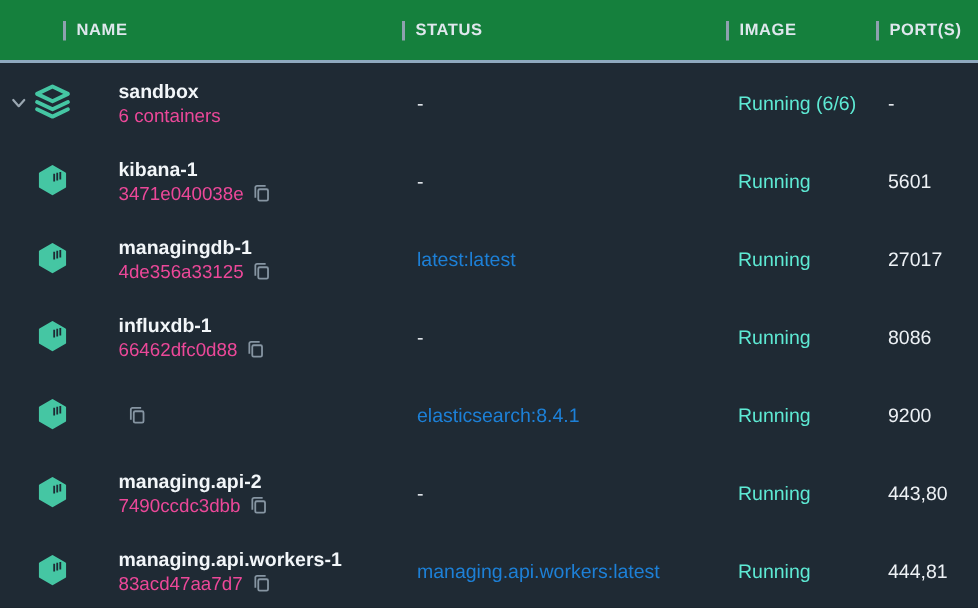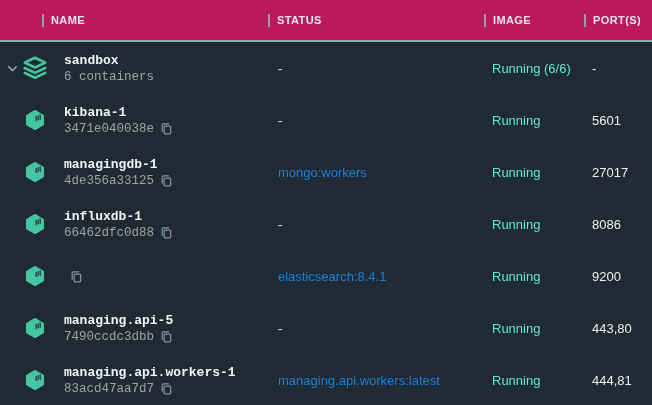--- a/index.html
+++ b/index.html
@@ -13,21 +13,21 @@
     overflow: hidden;
     position: relative;
   }
 
   
   .thead {
     display: grid;
     grid-template-columns: 268px 216px 100px 68px;
     align-items: center;
     height: 40px;
-    background: #be185d;
+    background: #15803d;
   }
   .th {
     display: flex;
     align-items: center;
     color: #dfe7ed;
     font-size: 11px;
     font-weight: bold;
     letter-spacing: 0.4px;
     white-space: nowrap;
   }
@@ -71,32 +71,32 @@
     width: 28px;
     height: 28px;
     margin-left: 2px;
     display: flex;
     align-items: center;
     justify-content: center;
     flex: none;
   }
   .row:not(.stack-row) .icon-stack { display: none; }
 
-  .name-lines { margin-left: 15px; min-width: 0; font-family: Liberation Mono, monospace; }
+  .name-lines { margin-left: 30px; min-width: 0; }
   .row-name {
     color: #f2f6f9;
     font-size: 13px;
     font-weight: bold;
     line-height: 17px;
     white-space: nowrap;
   }
   .row-sub {
     display: flex;
     align-items: center;
-    color: #a3a3a3;
+    color: #ec4899;
     font-size: 12.5px;
     line-height: 16px;
     white-space: nowrap;
   }
   .copy {
     margin-left: 6px;
     display: inline-flex;
     align-items: center;
     cursor: pointer;
   }
@@ -235,21 +235,21 @@
           <span>4de356a33125</span>
           <span class="copy">
             <svg width="13" height="13" viewBox="0 0 14 14" fill="none" stroke="#8695a2" stroke-width="1.3">
               <rect x="4.5" y="4.5" width="7" height="8.2" rx="1"></rect>
               <path d="M9.8 2 H3.6 A1.2 1.2 0 0 0 2.4 3.2 V10.6"></path>
             </svg>
           </span>
         </div>
       </div>
     </div>
-    <div class="cell image-cell link">mongo:workers</div>
+    <div class="cell image-cell link">latest:latest</div>
     <div class="cell status-cell">Running</div>
     <div class="cell ports-cell">27017</div>
   </div>
 
   <div class="row">
     <div class="cell name-cell">
       <span class="chevron">
         <svg width="11" height="11" viewBox="0 0 12 12" fill="none">
           <polyline points="2,4 6,8.5 10,4" stroke="#9aa7b1" stroke-width="1.6" stroke-linecap="round" stroke-linejoin="round"></polyline>
         </svg>
@@ -323,21 +323,21 @@
 
       <span class="row-icon icon-container">
         <svg width="26" height="26" viewBox="0 0 28 28">
           <path d="M5 9.2 L14 4 L23 9.2 L23 19 L14 24.2 L5 19 Z" fill="#45c6a3" stroke="#45c6a3" stroke-width="1.5" stroke-linejoin="round"></path>
           <line x1="15.2" y1="9.6" x2="15.2" y2="15.0" stroke="#1f2a34" stroke-width="1.3"></line>
           <line x1="17.4" y1="8.8" x2="17.4" y2="14.4" stroke="#1f2a34" stroke-width="1.3"></line>
           <line x1="19.6" y1="8.2" x2="19.6" y2="13.6" stroke="#1f2a34" stroke-width="1.3"></line>
         </svg>
       </span>
       <div class="name-lines">
-        <div class="row-name">managing.api-5</div>
+        <div class="row-name">managing.api-2</div>
         <div class="row-sub">
           <span>7490ccdc3dbb</span>
           <span class="copy">
             <svg width="13" height="13" viewBox="0 0 14 14" fill="none" stroke="#8695a2" stroke-width="1.3">
               <rect x="4.5" y="4.5" width="7" height="8.2" rx="1"></rect>
               <path d="M9.8 2 H3.6 A1.2 1.2 0 0 0 2.4 3.2 V10.6"></path>
             </svg>
           </span>
         </div>
       </div>

